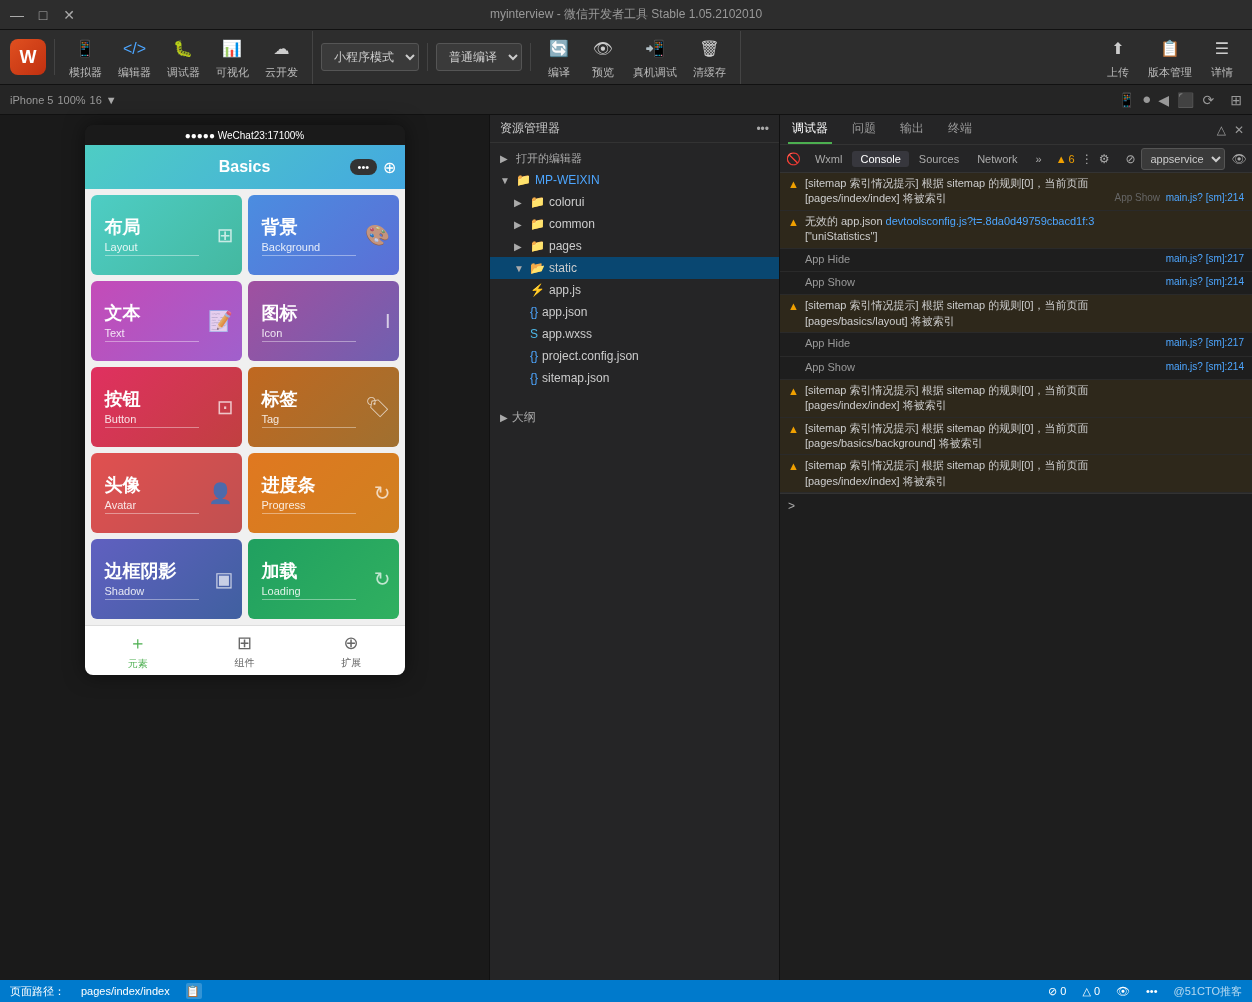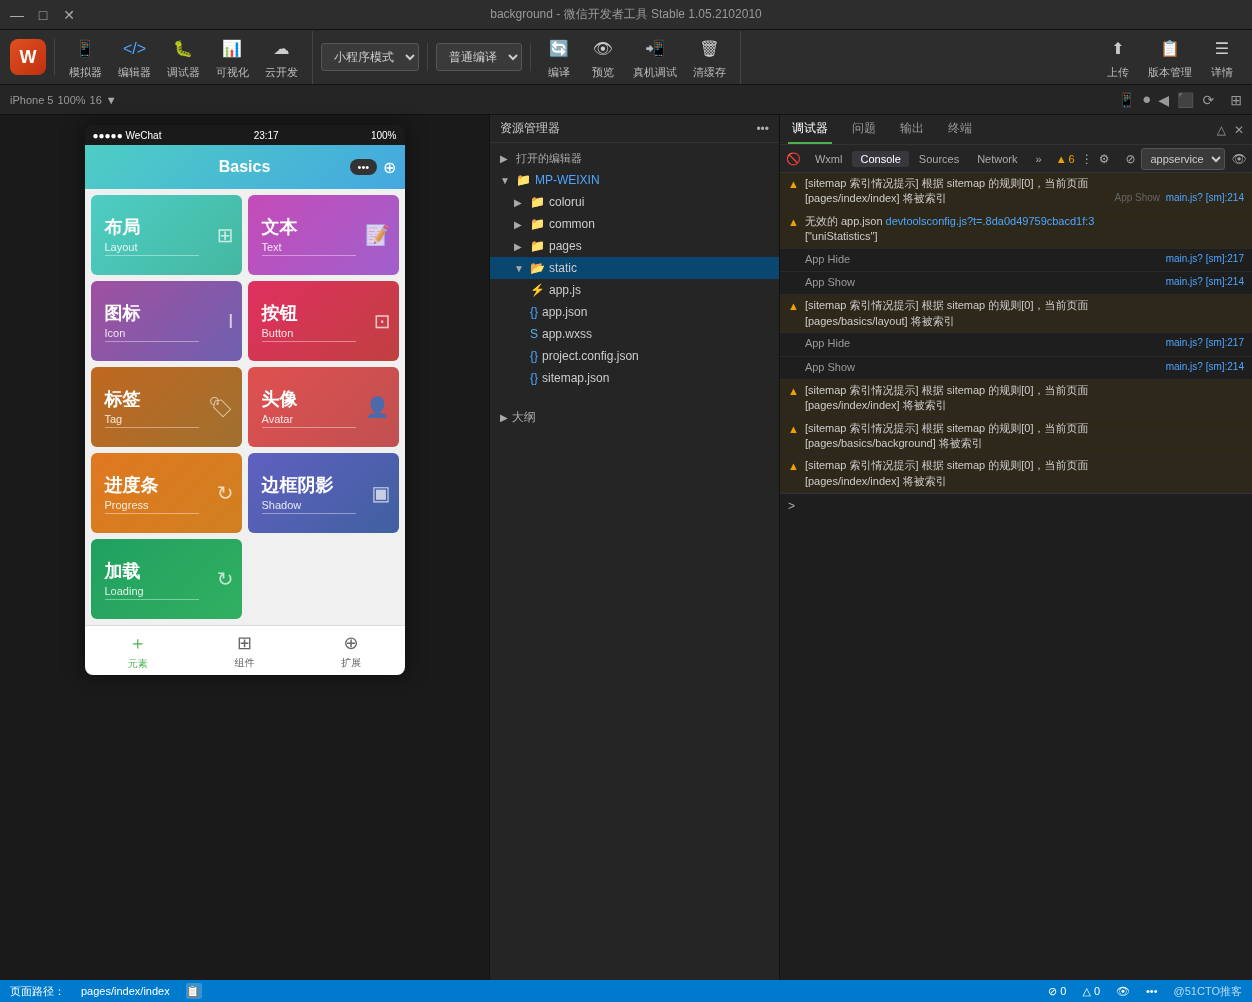--- a/index.html
+++ b/index.html
@@ -165,21 +165,21 @@
       background: #1a1a1a;
       border-radius: 8px;
       overflow: hidden;
       box-shadow: 0 0 20px rgba(0,0,0,0.5);
     }
     .phone-status-bar {
       height: 20px;
       background: #1a1a1a;
       display: flex;
       align-items: center;
-      justify-content: space-between;
+      justify-content: center;
       padding: 0 8px;
       font-size: 10px;
       color: #fff;
     }
     .phone-header {
       height: 44px;
       background: linear-gradient(135deg, #4ecdc4, #44a8e0);
       display: flex;
       align-items: center;
       justify-content: center;
@@ -457,21 +457,21 @@
     }
     .subtab.active {
       background: #37373d;
       color: #fff;
     }
   </style>
 </head>
 <body>
 
 <div class="titlebar">
-  <div class="titlebar-center">background - 微信开发者工具 Stable 1.05.2102010</div>
+  <div class="titlebar-center">myinterview - 微信开发者工具 Stable 1.05.2102010</div>
   <div class="titlebar-right">
     <div class="win-btn">—</div>
     <div class="win-btn">□</div>
     <div class="win-btn">✕</div>
   </div>
 </div>
 
 <div class="toolbar">
   <div class="toolbar-group">
 
@@ -581,20 +581,25 @@
       </div>
 
       <div class="phone-content">
 
         <div class="phone-card card-layout">
           <span class="card-zh">布局</span>
           <span class="card-en">Layout</span>
           <span class="card-icon">⊞</span>
         </div>
 
+        <div class="phone-card card-background">
+          <span class="card-zh">背景</span>
+          <span class="card-en">Background</span>
+          <span class="card-icon">🎨</span>
+        </div>
 
         <div class="phone-card card-text">
           <span class="card-zh">文本</span>
           <span class="card-en">Text</span>
           <span class="card-icon">📝</span>
         </div>
 
         <div class="phone-card card-icon-c">
           <span class="card-zh">图标</span>
           <span class="card-en">Icon</span>

